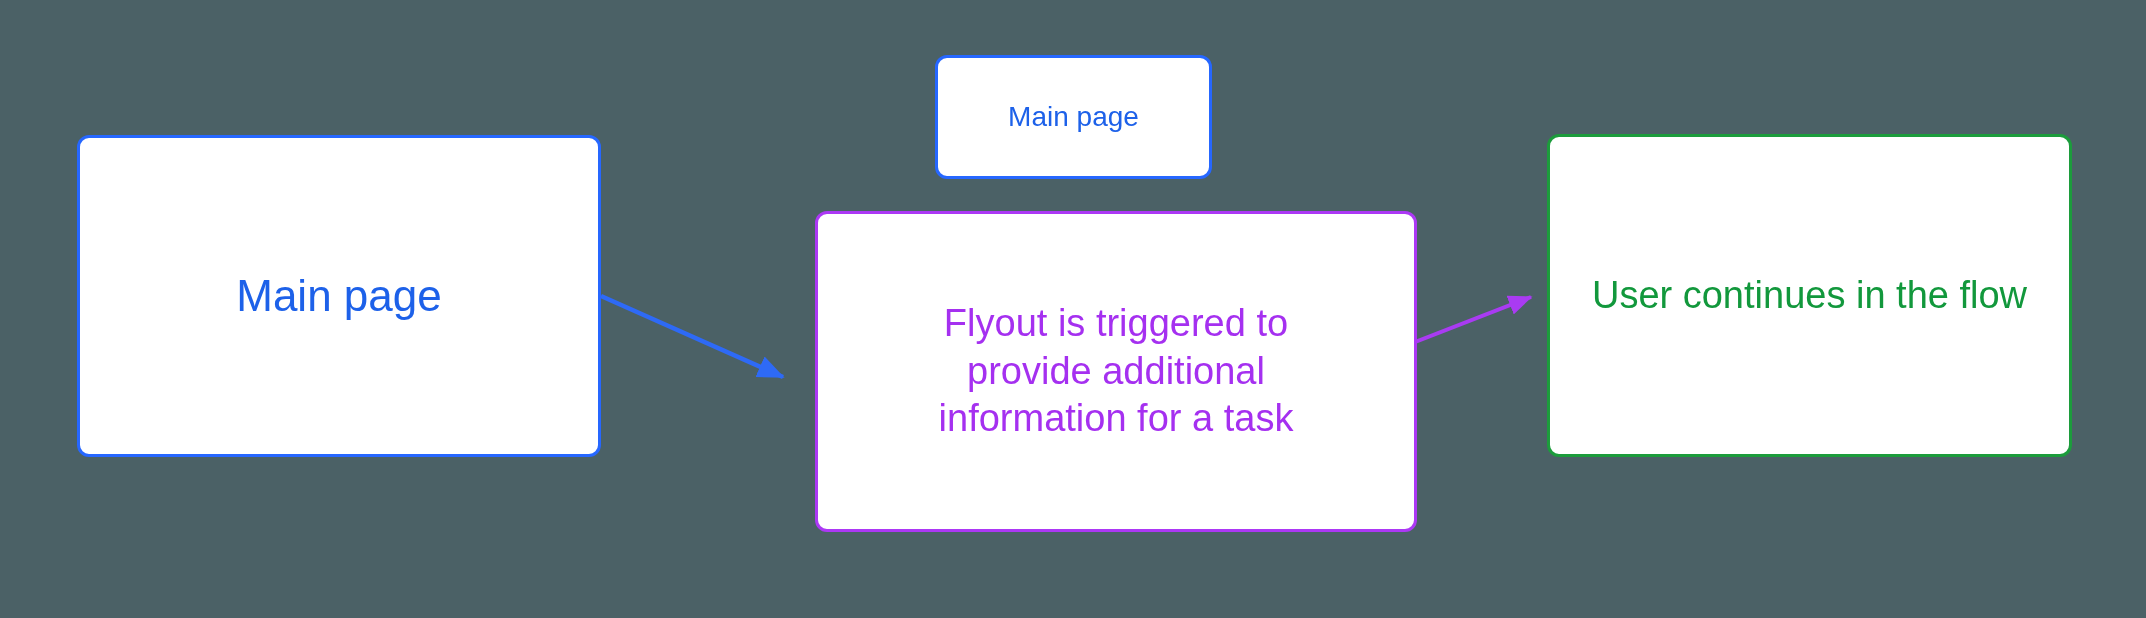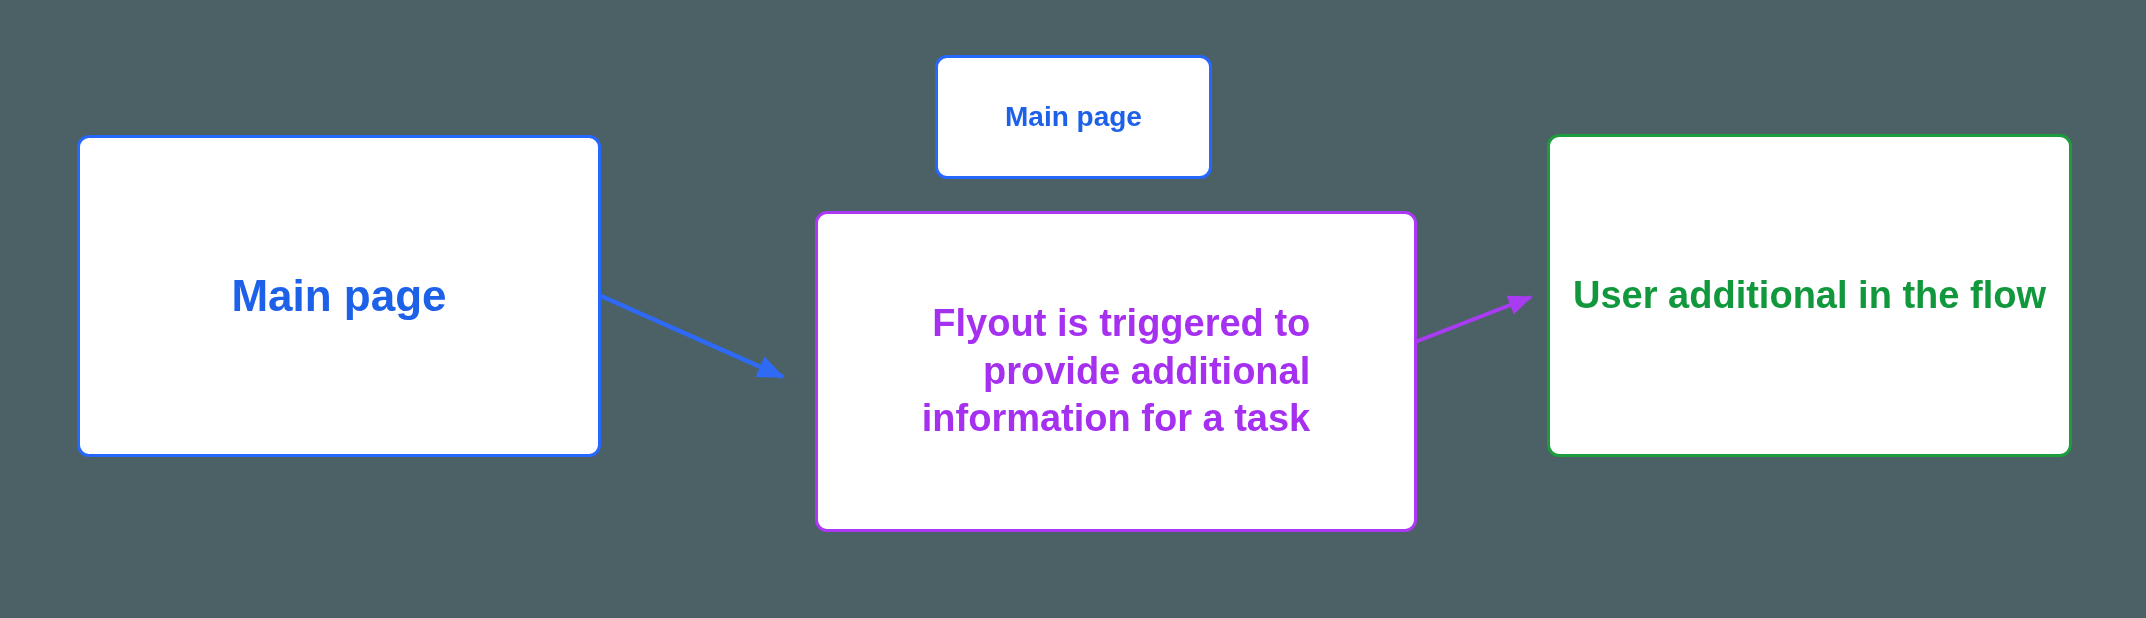--- a/index.html
+++ b/index.html
@@ -27,23 +27,23 @@
   .fill-blue     { fill: var(--blue_arrow, #2E6AF6); }
   .fill-purple   { fill: var(--purple_arrow, #A93BF2); }
 
   .node {
     position: absolute;
     box-sizing: border-box;
     background: var(--node_fill, #FFFFFF);
     display: flex;
     align-items: center;
     justify-content: center;
-    text-align: right;
+    text-align: center;
     border-radius: 12px;
-    font-weight: bold;
+    font-weight: normal;
   }
   .node .label {
     display: block;
     pointer-events: none;
   }
   .node-main {
     left: 77px; top: 135px;
     width: 524px; height: 322px;
     border: 3px solid var(--blue_border, #2667FF);
     color: var(--blue_text, #1D61E9);
@@ -101,16 +101,16 @@
     <span class="label">Main page</span>
   </div>
 
   <div class="node node-flyout">
     <span class="label">Flyout is triggered to
 provide additional
 information for a task</span>
   </div>
 
   <div class="node node-continue">
-    <span class="label">User additional in the flow</span>
+    <span class="label">User continues in the flow</span>
   </div>
 
 </div>
 
 </body></html>

